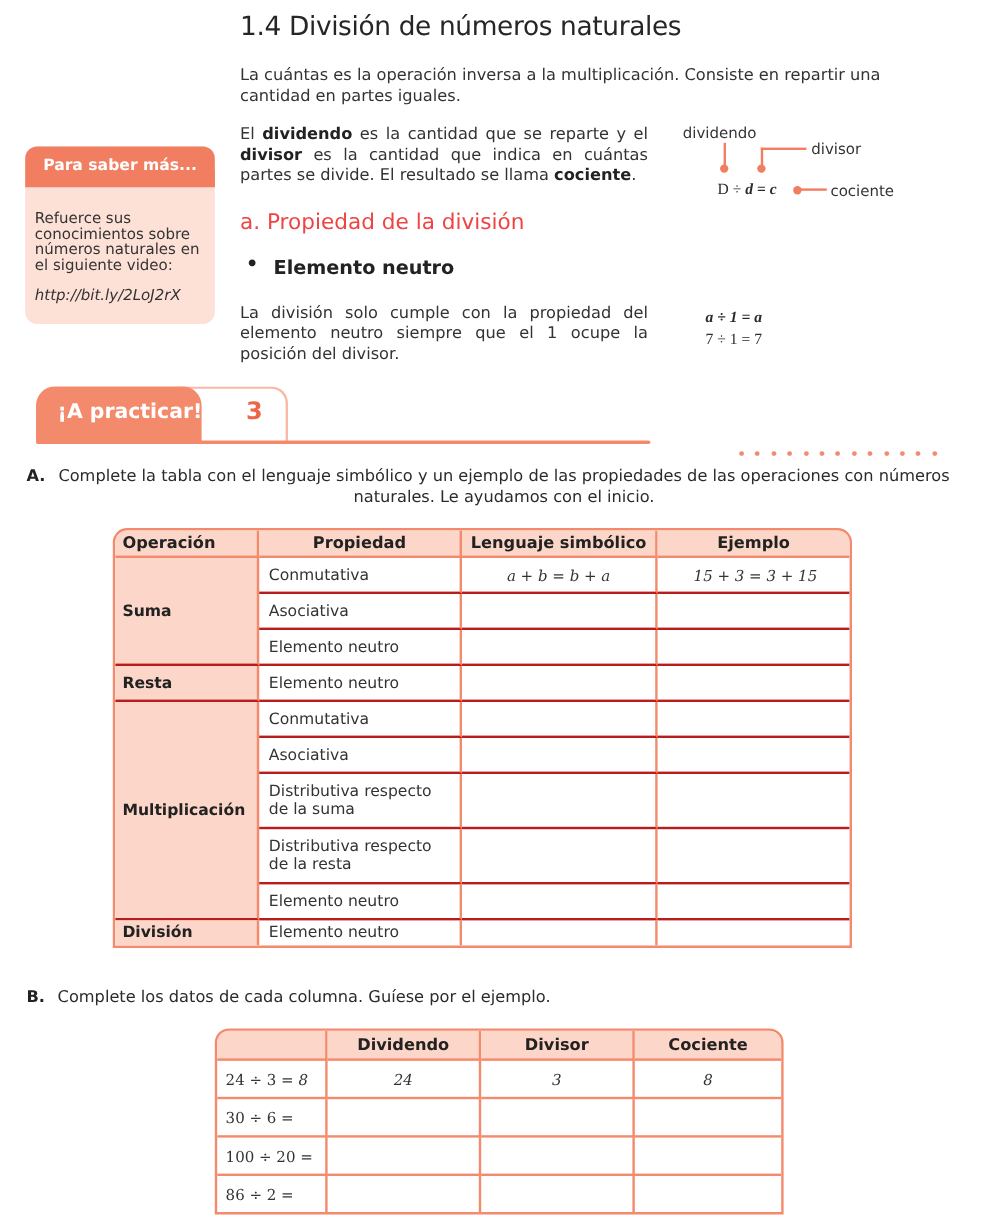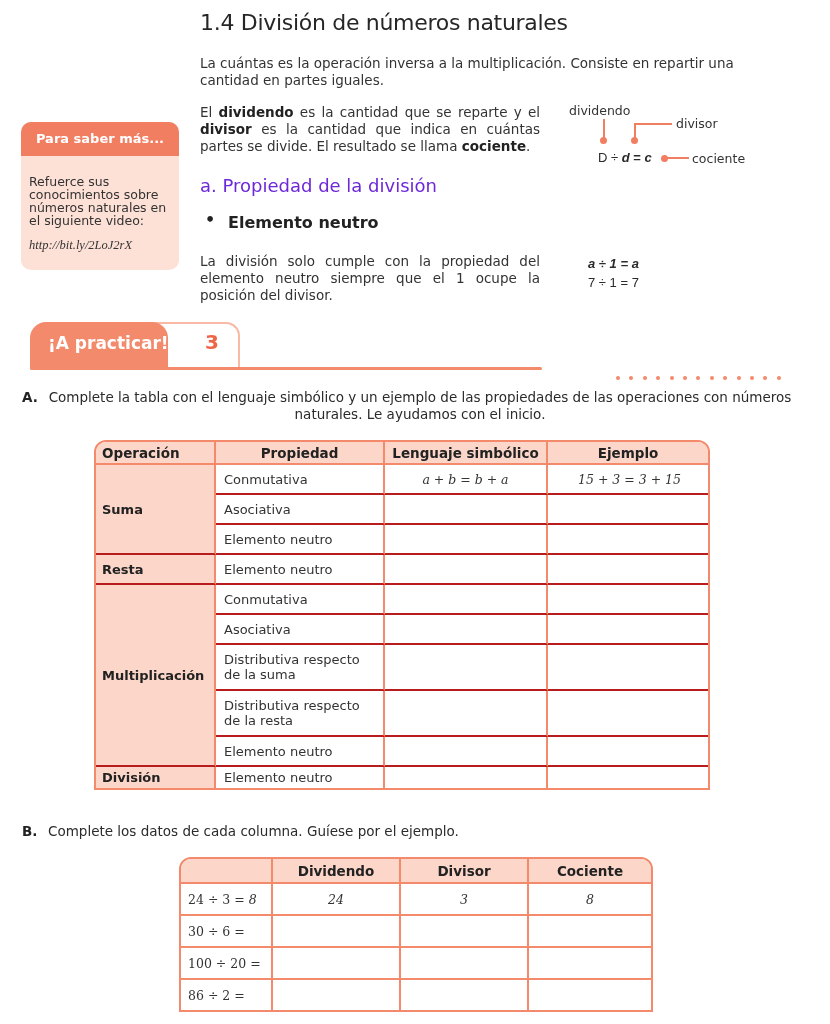--- a/index.html
+++ b/index.html
@@ -1,49 +1,49 @@
 <!DOCTYPE html>
 <html><head>
 <meta charset="utf-8">
 <style>
   html, body { margin:0; padding:0; background:#ffffff; }
   body { width:830px; height:1024px; position:relative; overflow:hidden;
          font-family:"DejaVu Sans", sans-serif; color:#2b2b2b; }
   .abs { position:absolute; }
-  .serif { font-family:Liberation Sans, sans-serif; }
+  .serif { font-family:Liberation Serif, serif; }
 
   
   #title { left:200px; top:10px; font-size:22px; color:#262626; letter-spacing:-0.3px; }
 
   .para { font-size:13.5px; line-height:17px; color:#333; }
   .para b { color:#222; }
 
   #intro { left:200px; top:55px; width:590px; }
   #def { left:200px; top:104px; width:340px; text-align:justify; }
 
   
   #sidebox { left:21px; top:122px; width:158px; height:148px; background:#fde0d6;
              border-radius:10px; }
   #sidebox-head { left:21px; top:122px; width:158px; height:34px; background:#f27e62;
                   border-radius:10px 10px 0 0; color:#fff; font-weight:bold; font-size:13px;
                   text-align:center; line-height:34px; }
   #sidebox-fold { left:165px; top:142px; width:0; height:0;
                   border-top:14px solid #f27e62; border-left:14px solid transparent; }
   #sidebox-text { left:29px; top:175px; width:148px; font-size:12.5px; line-height:13px; color:#333; }
-  #sidebox-link { left:29px; top:238px; font-size:12.5px; font-style:italic; color:#333;font-family:Liberation Serif, serif; }
+  #sidebox-link { left:29px; top:238px; font-size:12.5px; font-style:italic; color:#333; }
 
   
   #dg-dividendo { left:569px; top:103px; font-size:12.5px; color:#333; }
   #dg-divisor { left:676px; top:116px; font-size:12.5px; color:#333; }
   #dg-cociente { left:692px; top:151px; font-size:12.5px; color:#333; }
   #dg-formula { left:598px; top:150px; font-size:13px; }
   .redline { background:#f27e62; position:absolute; }
   .reddot { width:7px; height:7px; border-radius:50%; background:#f27e62; position:absolute; }
 
-  #subhead { left:200px; top:175px; font-size:18px; color:#6d28d9; }
+  #subhead { left:200px; top:175px; font-size:18px; color:#ef4444; }
   #bullet { left:205px; top:210px; font-size:16px; font-weight:bold; color:#222; }
   #bullet-title { left:228px; top:213px; font-size:16px; font-weight:bold; color:#222; }
   #neutral-text { left:200px; top:253px; width:340px; text-align:justify; }
   #eq1 { left:588px; top:256px; font-size:13px; font-weight:bold; font-style:italic; }
   #eq2 { left:588px; top:275px; font-size:13px; }
 
   
   #banner-line { left:30px; top:367px; width:512px; height:3px; background:#f48a6c; border-radius:2px; }
   #banner-tab2 { left:140px; top:322px; width:96px; height:44px; border:2px solid #f8b9a6;
                  border-bottom:none; border-radius:14px 14px 0 0; background:#fff; }

